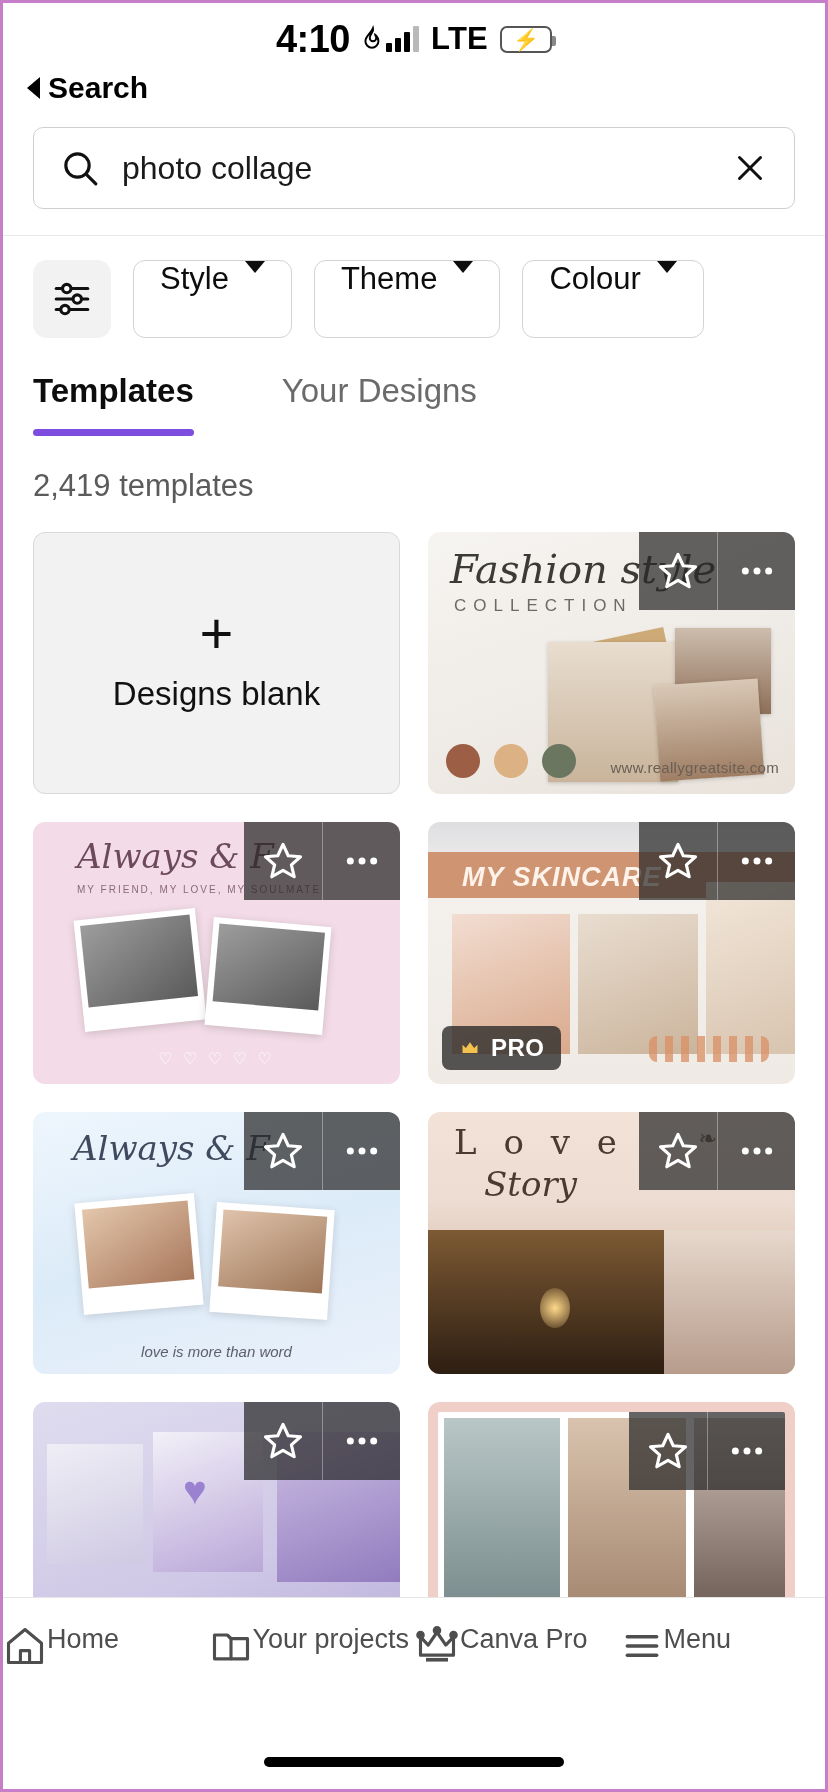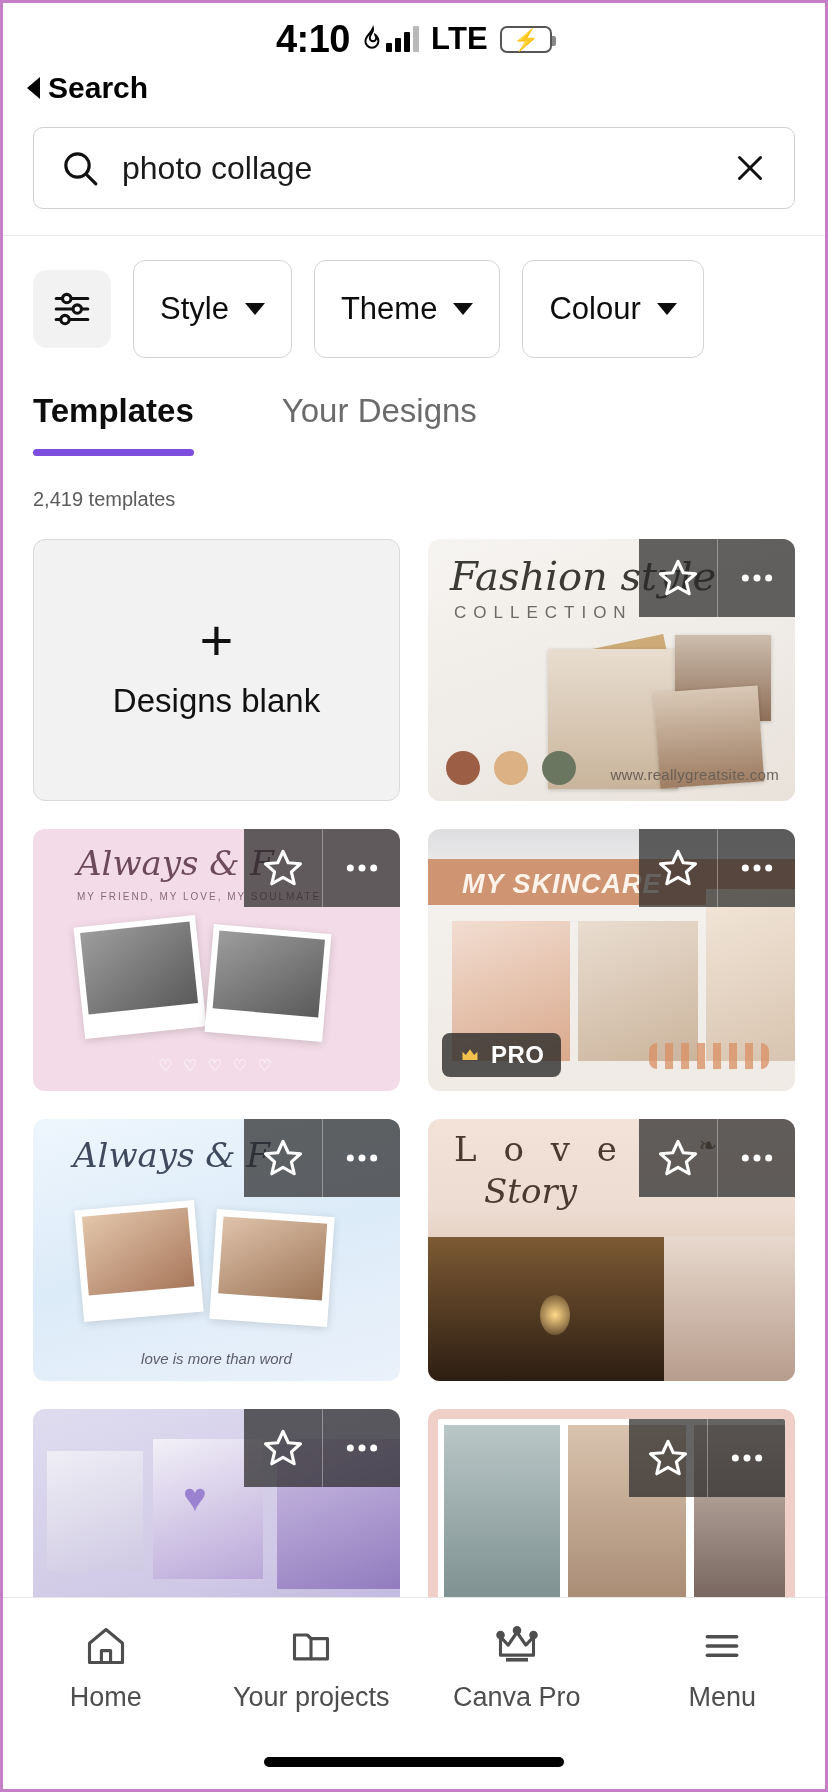--- a/index.html
+++ b/index.html
@@ -69,37 +69,37 @@
 
   .hairline { height: 1px; background: #e9e9e9; width: 100%; }
 
   
   .filters { display: flex; align-items: center; gap: 22px; padding: 24px 30px 0 30px; }
   .filter-icon-btn {
     width: 78px; height: 78px; border-radius: 14px; background: #f2f2f3;
     display: flex; align-items: center; justify-content: center;
   }
   .chip {
-    height: 98px; border: 1.5px solid #d3d3d3; border-radius: 12px; background: #fff;
-    display: inline-flex; align-items: center; gap: 16px; padding: 0 26px;
+    height: 78px; border: 1.5px solid #d3d3d3; border-radius: 12px; background: #fff;
+    display: inline-flex; align-items: flex-start; gap: 16px; padding: 0 26px;
   }
   .chip .ctxt { font-size: 31px; color: #0d0d0d; }
   .chev { width: 0; height: 0; border-left: 10px solid transparent; border-right: 10px solid transparent; border-top: 12px solid #0d0d0d; }
 
   
   .tabs { display: flex; gap: 88px; padding: 34px 30px 0 30px; }
   .tab { position: relative; padding-bottom: 26px; }
   .tab .tlabel { font-size: 33px; color: #6b6b6b; }
   .tab.active .tlabel { color: #0d0d0d; font-weight: 700; }
   .tab.active .underline {
     position: absolute; left: 0; right: 0; bottom: 0;
     height: 7px; background: #7c4dde; border-radius: 4px;
   }
 
-  .count { padding: 32px 30px 0 30px; font-size: 20px; color: #5b5b5b; }
+  .count { padding: 32px 30px 0 30px; font-size: 31px; color: #5b5b5b; }
 
   
   .grid {
     display: grid; grid-template-columns: 1fr 1fr; gap: 28px 28px;
     padding: 28px 30px 0 30px;
   }
   .card {
     position: relative; border-radius: 12px; overflow: hidden;
     height: 262px; background: #f1f1f2;
   }
@@ -191,21 +191,21 @@
   .c-beach .b1 { left: 6px; width: 116px; background: linear-gradient(180deg,#b9c7c6,#6c7f80); }
   .c-beach .b2 { left: 130px; width: 118px; background: linear-gradient(180deg,#d9c3ae,#9a7b63); }
   .c-beach .b3 { left: 256px; width: 118px; background: linear-gradient(180deg,#cfc0b6,#5c4a42); }
 
   
   .bottomnav {
     position: absolute; left: 0; right: 0; bottom: 0; height: 192px;
     background: #fff; border-top: 1.5px solid #e6e6e6;
     display: flex; align-items: flex-start; padding-top: 26px;
   }
-  .navitem { flex: 1; display: flex; flex-direction: column; align-items: center; gap: 14px; }
+  .navitem { flex: 1; display: flex; flex-direction: row; }
   .navitem .nlabel { font-size: 27px; color: #4e4e4e; }
   .homebar {
     position: absolute; left: 50%; transform: translateX(-50%);
     bottom: 22px; width: 300px; height: 10px; background: #000; border-radius: 6px;
   }
 </style>
 </head>
 <body>
 
 <div id="screen">

